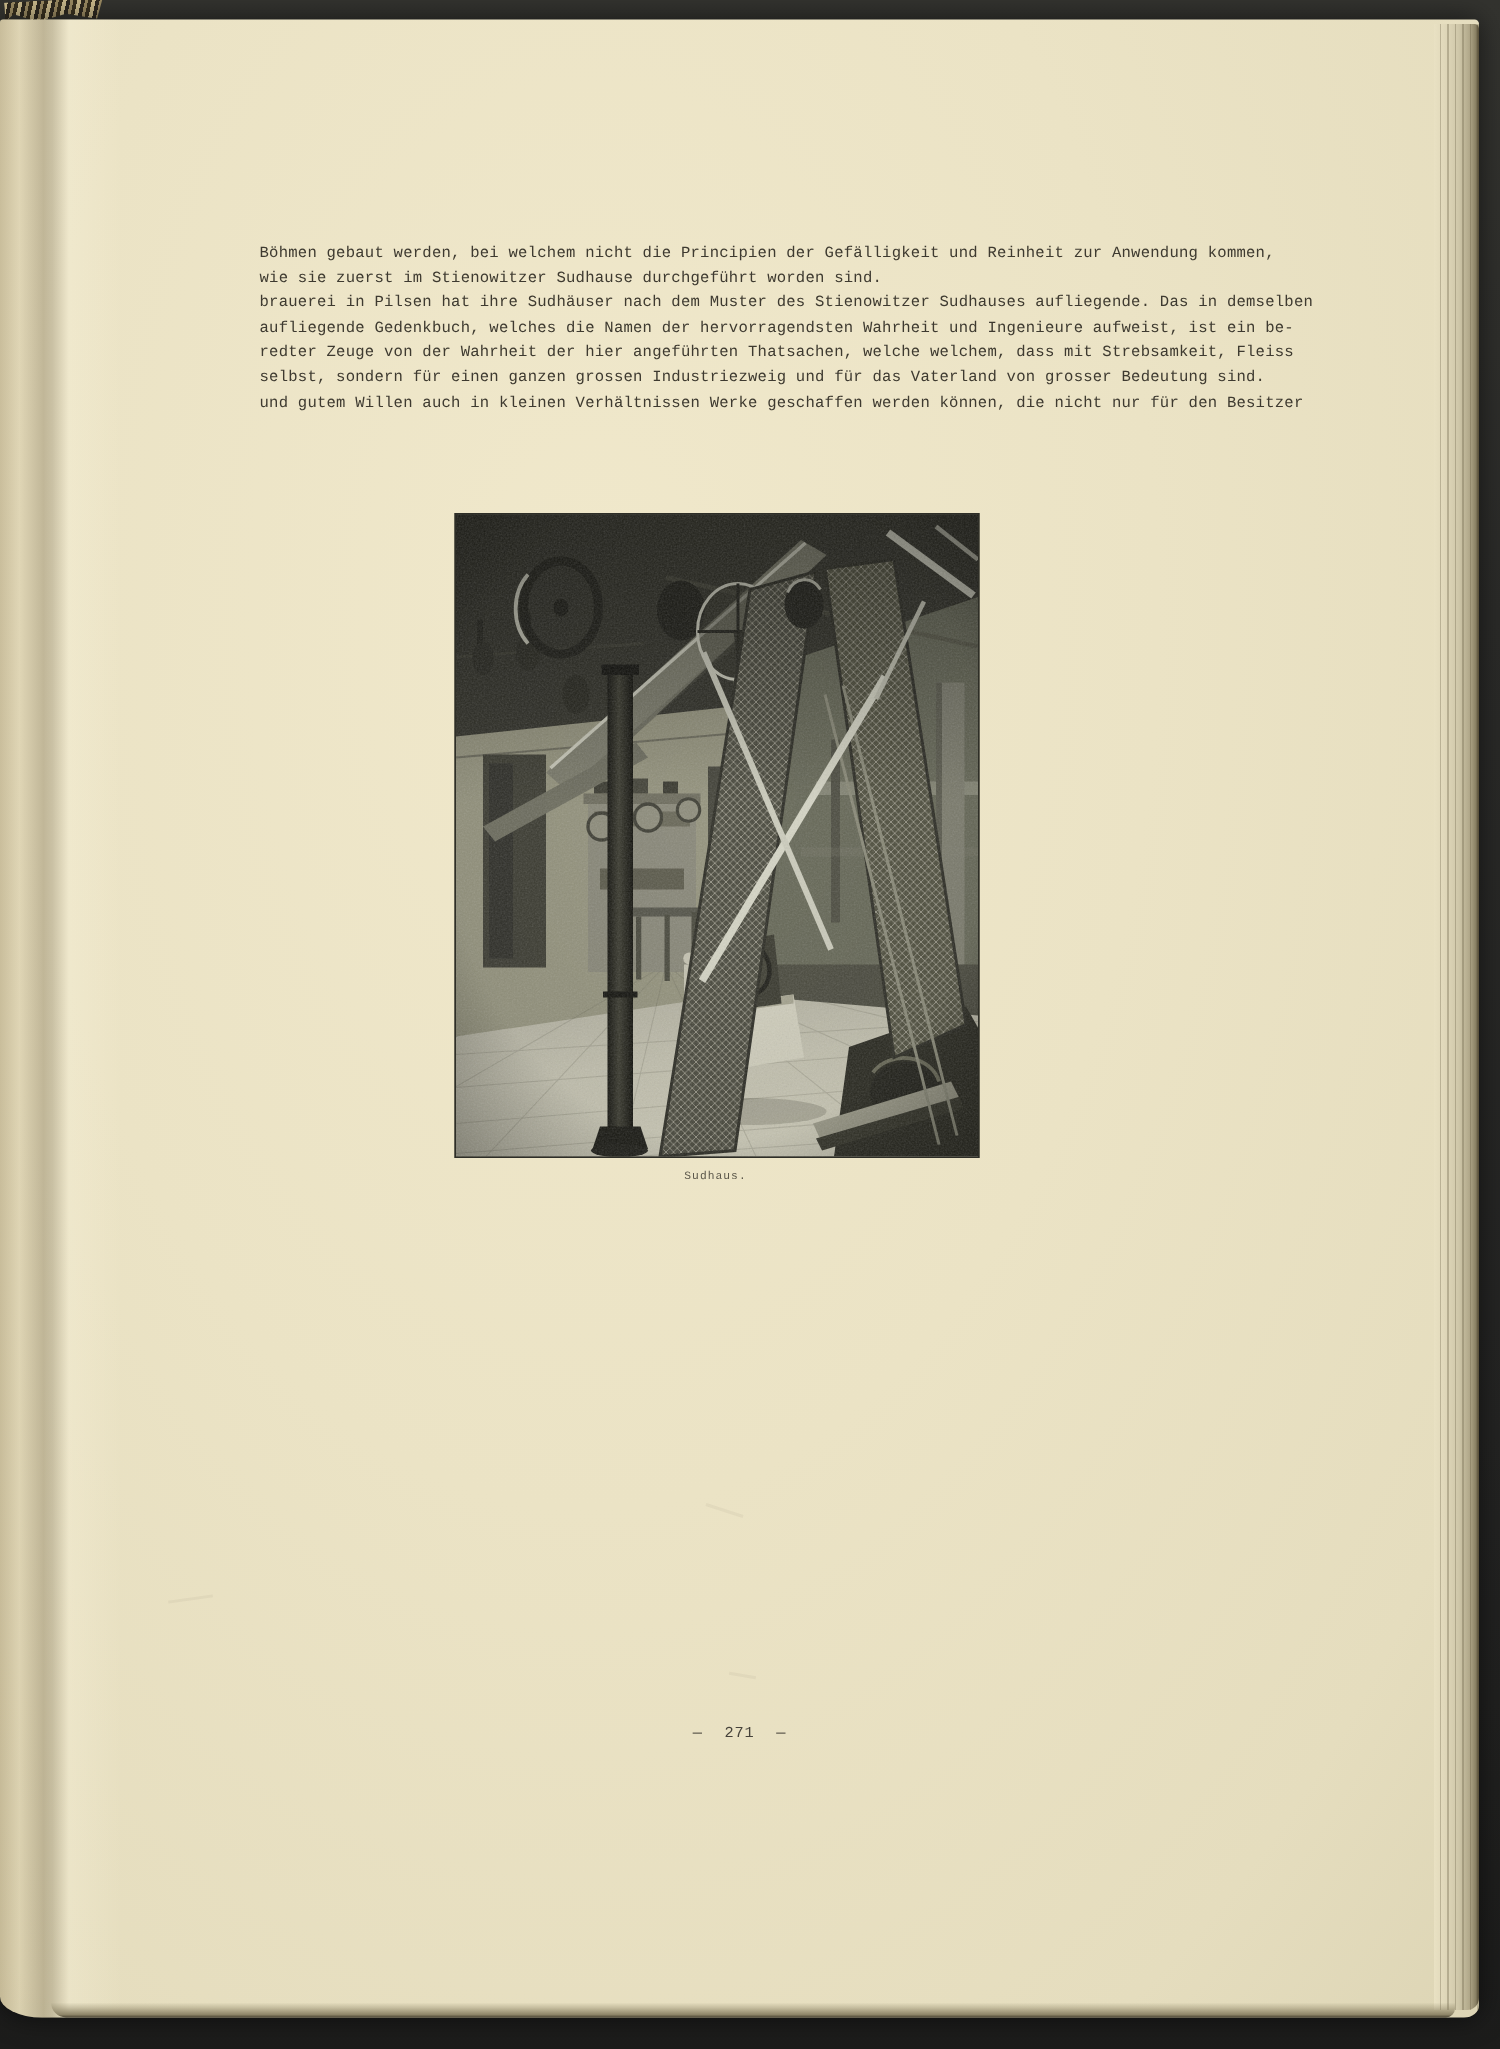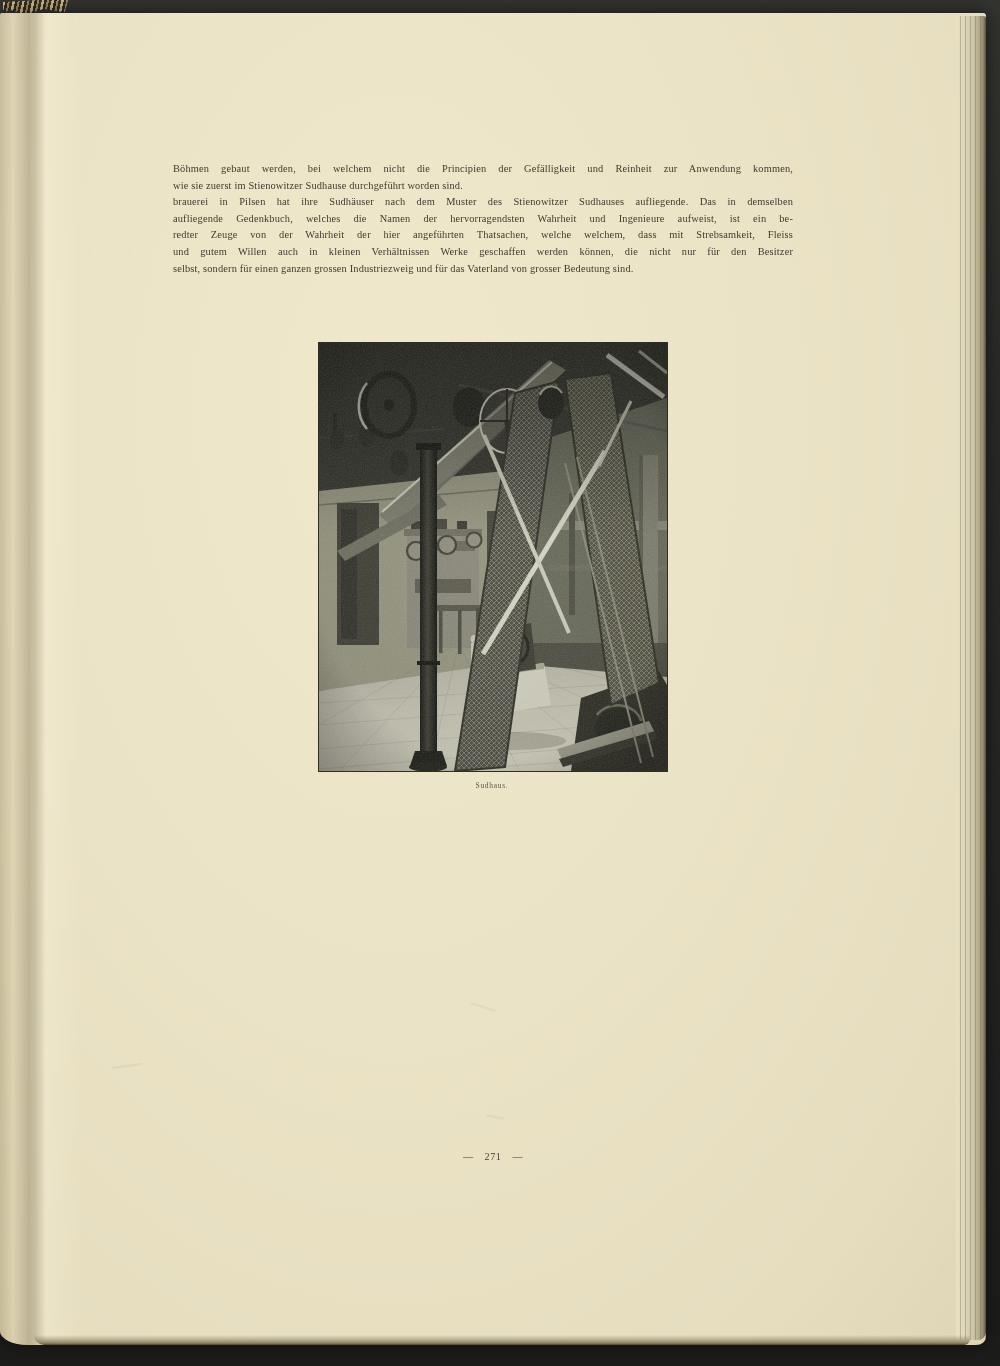--- a/index.html
+++ b/index.html
@@ -1,18 +1,18 @@
 <!DOCTYPE html>
 <html><head>
 <meta charset="utf-8">
 <style>
   html,body{margin:0;padding:0;background:#1f1f1e;}
   .canvas{position:relative;width:1000px;height:1366px;overflow:hidden;
           background:linear-gradient(180deg,#33332f 0%,#2a2a28 30%,#232322 70%,#1c1c1b 100%);
-          font-family:Liberation Serif, serif;}
+          font-family:Liberation Mono, monospace;}
   
   .page{position:absolute;left:0;top:13px;width:986px;height:1332px;
         background:radial-gradient(ellipse at 40% 30%, #f0e8cb 0%, #ebe3c5 45%, #e5ddbe 82%, #ddd5b5 100%);
         border-radius:2px 3px 10px 28px / 2px 3px 8px 14px;
         box-shadow:0 0 18px rgba(0,0,0,.55);}
   .gutter{position:absolute;left:0;top:0;width:86px;height:100%;
         background:linear-gradient(90deg, rgba(125,105,62,.30) 0px, rgba(165,145,100,.16) 13px,
                    rgba(95,80,48,.30) 29px, rgba(70,58,34,.20) 35px, rgba(255,250,230,.22) 46px,
                    rgba(0,0,0,0) 82px);border-radius:inherit;}
   .edge-right{position:absolute;right:0;top:3px;width:30px;height:99.4%;
@@ -27,21 +27,21 @@
         background:repeating-linear-gradient(105deg,#c9b98b 0 2.5px,#2e2920 2.5px 5px,#9a8a62 5px 7px,#38301f 7px 9.5px);
         clip-path:polygon(0 0,100% 0,93% 100%,62% 68%,33% 100%,9% 58%,0 92%);}
   .paper-mark{position:absolute;background:#6b6450;opacity:.07;}
   
   .text-block{position:absolute;left:173px;top:161px;width:620px;color:#3e3a30;
         font-size:10.4px;line-height:16.6px;letter-spacing:.15px;}
   .line{white-space:nowrap;text-align:justify;text-align-last:justify;}
   .line.lastline{text-align-last:left;}
   .line.indent{text-indent:38px;}
   
-  .figure{position:absolute;left:303px;top:342px;width:348px;margin-left:15px;}
+  .figure{position:absolute;left:303px;top:342px;width:348px;}
   .photo{display:block;width:348px;height:428px;border:1.5px solid #2e2e27;background:#43433a;}
   .caption{margin-top:9px;text-align:center;font-size:7.5px;letter-spacing:.7px;color:#5b574a;}
   
   .page-number{position:absolute;left:183px;top:1151px;width:620px;text-align:center;
         font-size:10.2px;color:#46423a;word-spacing:8px;letter-spacing:.5px;}
 </style>
 </head>
 <body>
 
 <div class="canvas">
@@ -56,22 +56,22 @@
     <div class="paper-mark" style="left:112px;top:1052px;width:30px;height:2px;transform:rotate(-8deg);"></div>
     <div class="paper-mark" style="left:486px;top:1103px;width:18px;height:2px;transform:rotate(10deg);"></div>
   </div>
 
   <div class="text-block">
     <div class="line">Böhmen gebaut werden, bei welchem nicht die Principien der Gefälligkeit und Reinheit zur Anwendung kommen,</div>
     <div class="line lastline">wie sie zuerst im Stienowitzer Sudhause durchgeführt worden sind.</div>
     <div class="line">brauerei in Pilsen hat ihre Sudhäuser nach dem Muster des Stienowitzer Sudhauses aufliegende. Das in demselben</div>
     <div class="line">aufliegende Gedenkbuch, welches die Namen der hervorragendsten Wahrheit und Ingenieure aufweist, ist ein be-</div>
     <div class="line">redter Zeuge von der Wahrheit der hier angeführten Thatsachen, welche welchem, dass mit Strebsamkeit, Fleiss</div>
+    <div class="line lastline">selbst, sondern für einen ganzen grossen Industriezweig und für das Vaterland von grosser Bedeutung sind.</div>
     <div class="line">und gutem Willen auch in kleinen Verhältnissen Werke geschaffen werden können, die nicht nur für den Besitzer</div>
-    <div class="line lastline">selbst, sondern für einen ganzen grossen Industriezweig und für das Vaterland von grosser Bedeutung sind.</div>
   </div>
 
   <div class="figure">
     <svg class="photo" viewBox="0 0 348 428" role="img" aria-label="Sudhaus interior photograph: brewhouse hall with cast-iron column, overhead belt transmissions and wire-mesh belt guards">
       <defs>
         <pattern id="mesh" width="5" height="5" patternUnits="userSpaceOnUse">
           <path d="M0,5 L5,0 M0,0 L5,5" stroke="#aaa89a" stroke-width="0.6" opacity="0.85"></path>
         </pattern>
         <linearGradient id="colGrad" x1="0" y1="0" x2="1" y2="0">
           <stop offset="0" stop-color="#14140f"></stop>

